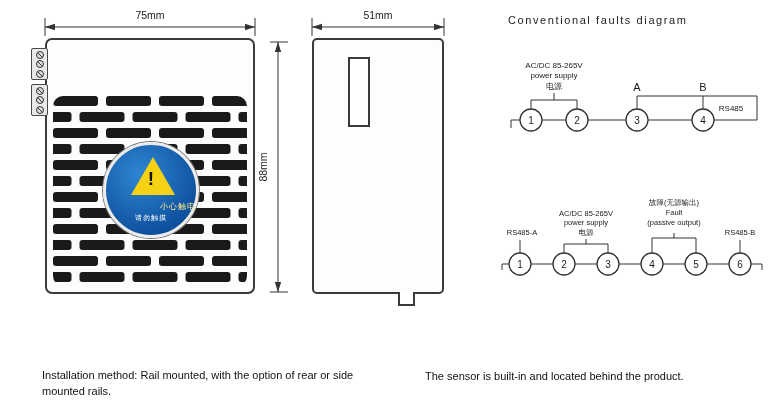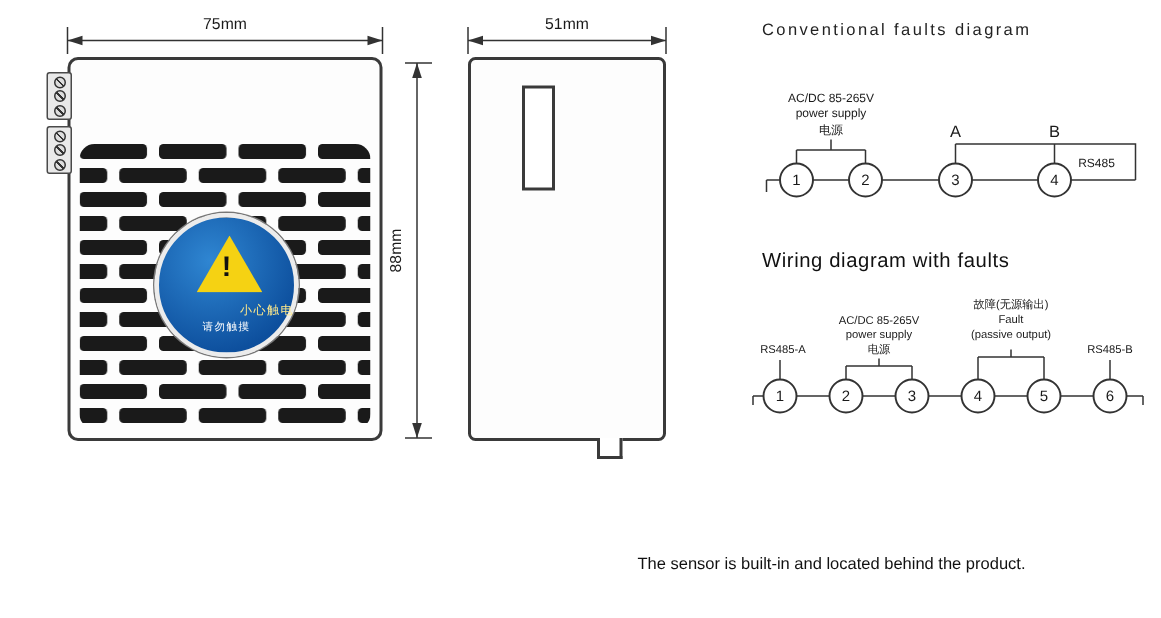--- a/index.html
+++ b/index.html
@@ -173,21 +173,20 @@
       <circle class="term" cx="72" cy="64" r="11"></circle>
       <circle class="term" cx="132" cy="64" r="11"></circle>
       <circle class="term" cx="198" cy="64" r="11"></circle>
       <text x="26" y="67.5" text-anchor="middle" font-size="10">1</text>
       <text x="72" y="67.5" text-anchor="middle" font-size="10">2</text>
       <text x="132" y="67.5" text-anchor="middle" font-size="10">3</text>
       <text x="198" y="67.5" text-anchor="middle" font-size="10">4</text>
     </g>
   </svg>
 
-  <div class="title-faults">Wiring diagram with faults</div>
 
   <svg class="wiring-faults" width="272" height="92">
 
     <path class="wire" d="M4,72 H264 M4,72 V78 M264,72 V78"></path>
 
     <path class="wire" d="M22,61 V48"></path>
 
     <path class="wire" d="M66,61 V52 M110,61 V52 M66,52 H110 M88,52 V47"></path>
 
     <path class="wire" d="M154,61 V46 M198,61 V46 M154,46 H198 M176,46 V41"></path>
@@ -213,15 +212,16 @@
       <text x="22" y="75.5" text-anchor="middle" font-size="10">1</text>
       <text x="66" y="75.5" text-anchor="middle" font-size="10">2</text>
       <text x="110" y="75.5" text-anchor="middle" font-size="10">3</text>
       <text x="154" y="75.5" text-anchor="middle" font-size="10">4</text>
       <text x="198" y="75.5" text-anchor="middle" font-size="10">5</text>
       <text x="242" y="75.5" text-anchor="middle" font-size="10">6</text>
     </g>
   </svg>
 
 
+  <div class="note-left">Installation method: Rail mounted, with the option of rear or side mounted rails.</div>
   <div class="note-right">The sensor is built-in and located behind the product.</div>
 
 </div>
 
 </body></html>

